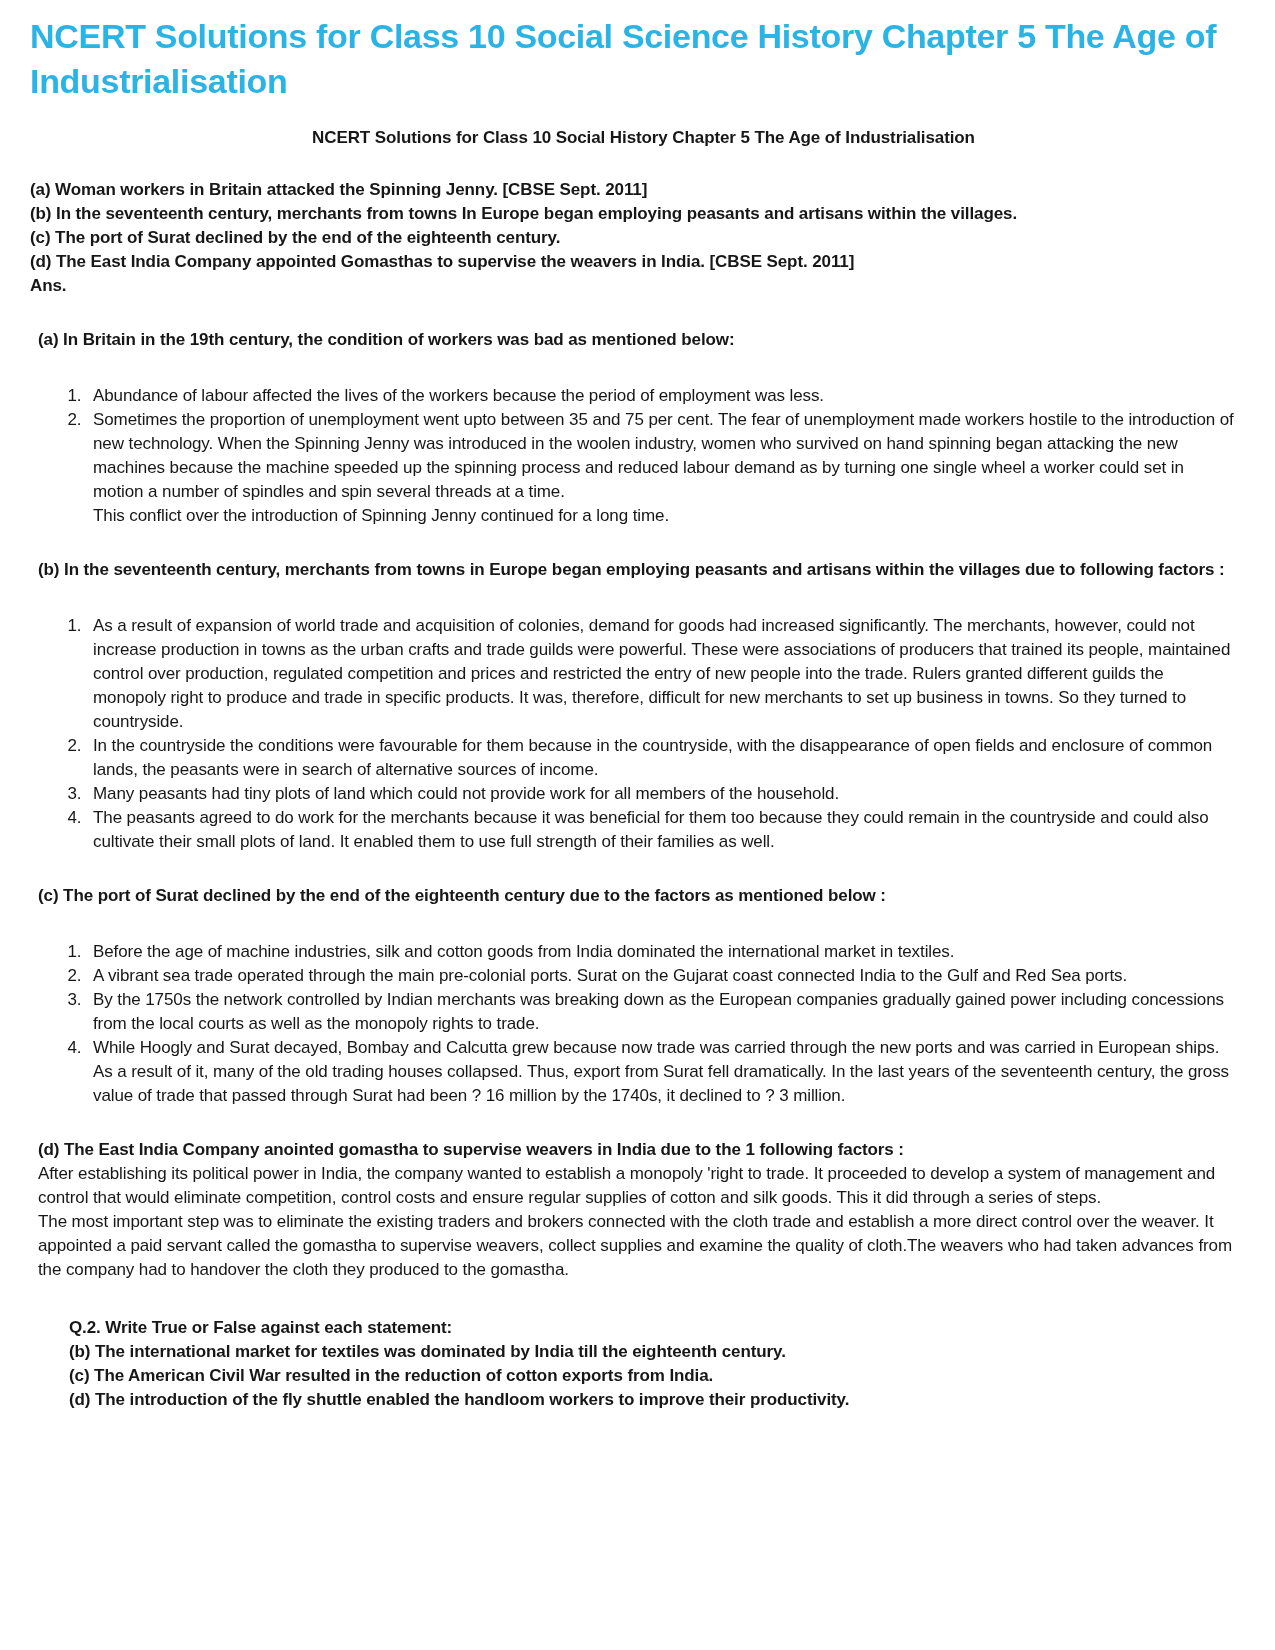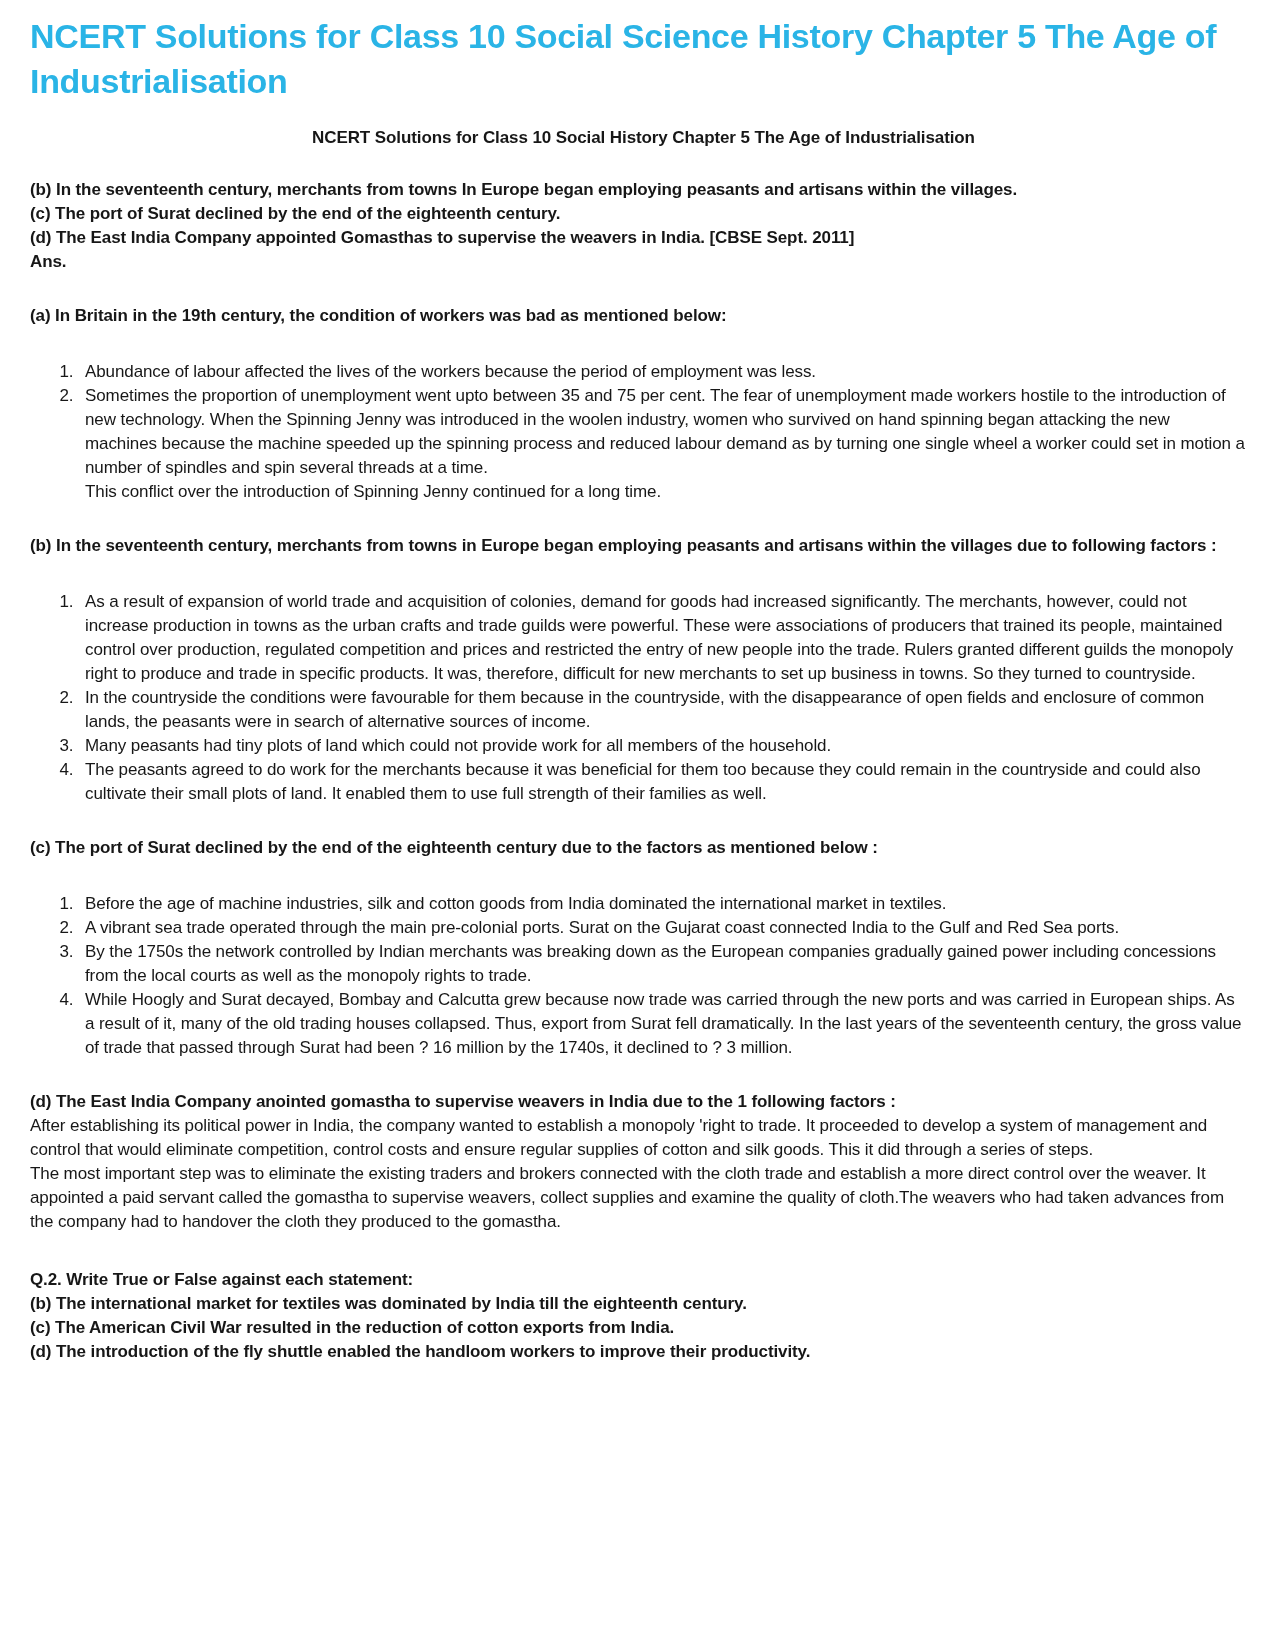--- a/index.html
+++ b/index.html
@@ -61,36 +61,38 @@
   .ans-list li div {
     margin: 0;
   }
   .ans-para {
     font-size: 17px;
     line-height: 24px;
     letter-spacing: -0.1px;
     margin: 0;
   }
   .section {
-    margin: 0;
+    margin: 8px;
   }
   .q2-block {
     margin-top: 34px;
+    margin-left: 39px;
   }
 </style>
 </head>
 <body>
 
 <div class="page">
 
   <h1 class="doc-title">NCERT Solutions for Class 10 Social Science History Chapter 5 The Age of Industrialisation</h1>
 
   <p class="subtitle">NCERT Solutions for Class 10 Social History Chapter 5 The Age of Industrialisation</p>
 
   <div class="q-block">
+    <p>(a) Woman workers in Britain attacked the Spinning Jenny. [CBSE Sept. 2011]</p>
     <p>(b) In the seventeenth century, merchants from towns In Europe began employing peasants and artisans within the villages.</p>
     <p>(c) The port of Surat declined by the end of the eighteenth century.</p>
     <p>(d) The East India Company appointed Gomasthas to supervise the weavers in India. [CBSE Sept. 2011]</p>
     <p>Ans.</p>
   </div>
 
   <div class="section">
     <p class="ans-heading">(a) In Britain in the 19th century, the condition of workers was bad as mentioned below:</p>
     <ol class="ans-list">
       <li>

